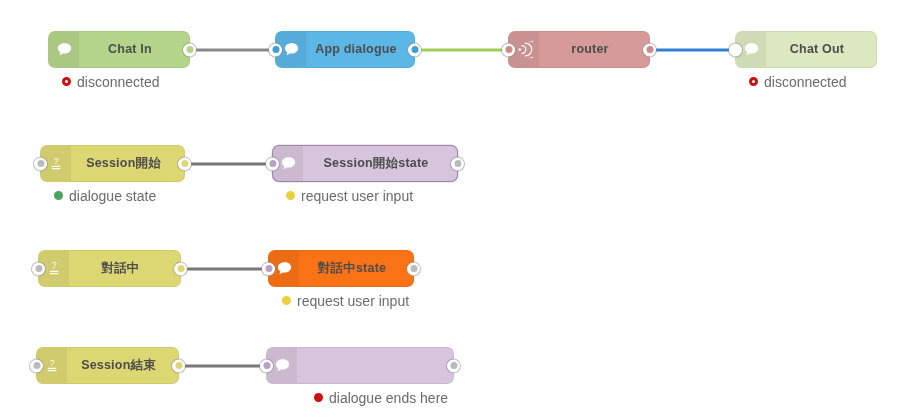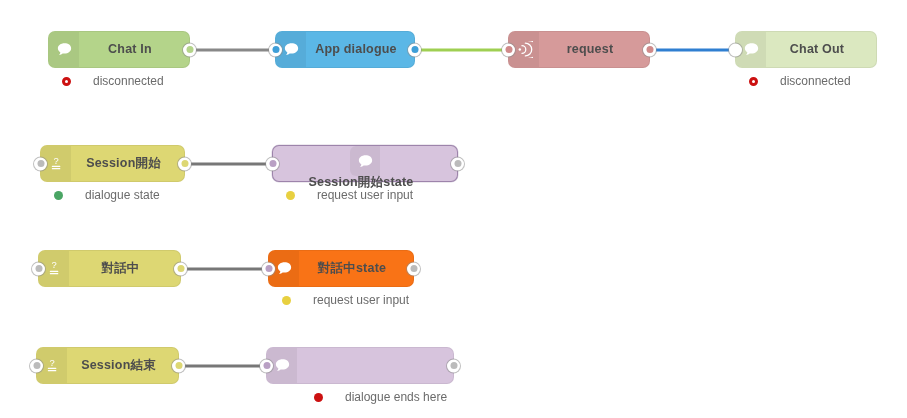--- a/index.html
+++ b/index.html
@@ -32,21 +32,20 @@
     color:#4d4d4d;
     letter-spacing:.2px;
     padding-right:10px;
     padding-left:2px;
     white-space:nowrap;
     line-height:1;
   }
   .node.selected{
     border:1.6px solid rgba(110,80,130,.55);
     box-shadow:0 0 0 .5px rgba(110,80,130,.25);
-    flex-direction:column;
   }
 
   
   .icontray{
     width:30px;height:100%;
     border-top-left-radius:6px;border-bottom-left-radius:6px;
     background:rgba(0,0,0,0.055);
     display:flex;align-items:center;justify-content:center;
     flex:0 0 30px;
   }
@@ -66,22 +65,22 @@
     position:absolute;left:50%;top:50%;
     width:7px;height:7px;border-radius:50%;
     transform:translate(-50%,-50%);
   }
   .port.in{left:-7px;}
   .port.out{right:-7px;}
 
   
   .status{
     position:absolute;
-    display:flex;align-items:flex-end;gap:22px;
-    font-size:12px;color:#6b6b6b;
+    display:flex;align-items:center;gap:6px;
+    font-size:14px;color:#6b6b6b;
     white-space:nowrap;line-height:1;
   }
   .status .sdot{width:9px;height:9px;border-radius:50%;flex:0 0 9px;}
   .status .sdot.ring{
     background:#fff;
     border:3px solid #c11;
     box-sizing:border-box;
   }
   .status .stext{position:relative;top:.5px;}
 </style>
@@ -131,21 +130,21 @@
         <div class="icontray">
           <svg width="17" height="17" viewBox="0 0 20 20">
             <g fill="none" stroke="#ffffff" stroke-width="1.5" stroke-linecap="round">
               <circle cx="4.5" cy="10" r="1.4" fill="#ffffff" stroke="none"></circle>
               <path d="M7 5.5 A 4.5 4.5 0 0 1 7 14.5"></path>
               <path d="M11 2.5 A 7.5 7.5 0 0 1 11 17.5"></path>
               <path d="M15 -0.5 A 10.5 10.5 0 0 1 15 20.5"></path>
             </g>
           </svg>
         </div>
-        <div class="label">request</div>
+        <div class="label">router</div>
         <div class="port in">
           <div class="dot" style="background: rgb(208, 138, 138);"></div>
         </div>
         <div class="port out">
           <div class="dot" style="background: rgb(208, 138, 138);"></div>
         </div>
       </div>
       <div class="node" style="left: 735px; top: 31px; width: 142px; background: rgb(219, 232, 192);">
         <div class="icontray">
           <svg width="17" height="17" viewBox="0 0 20 20">

